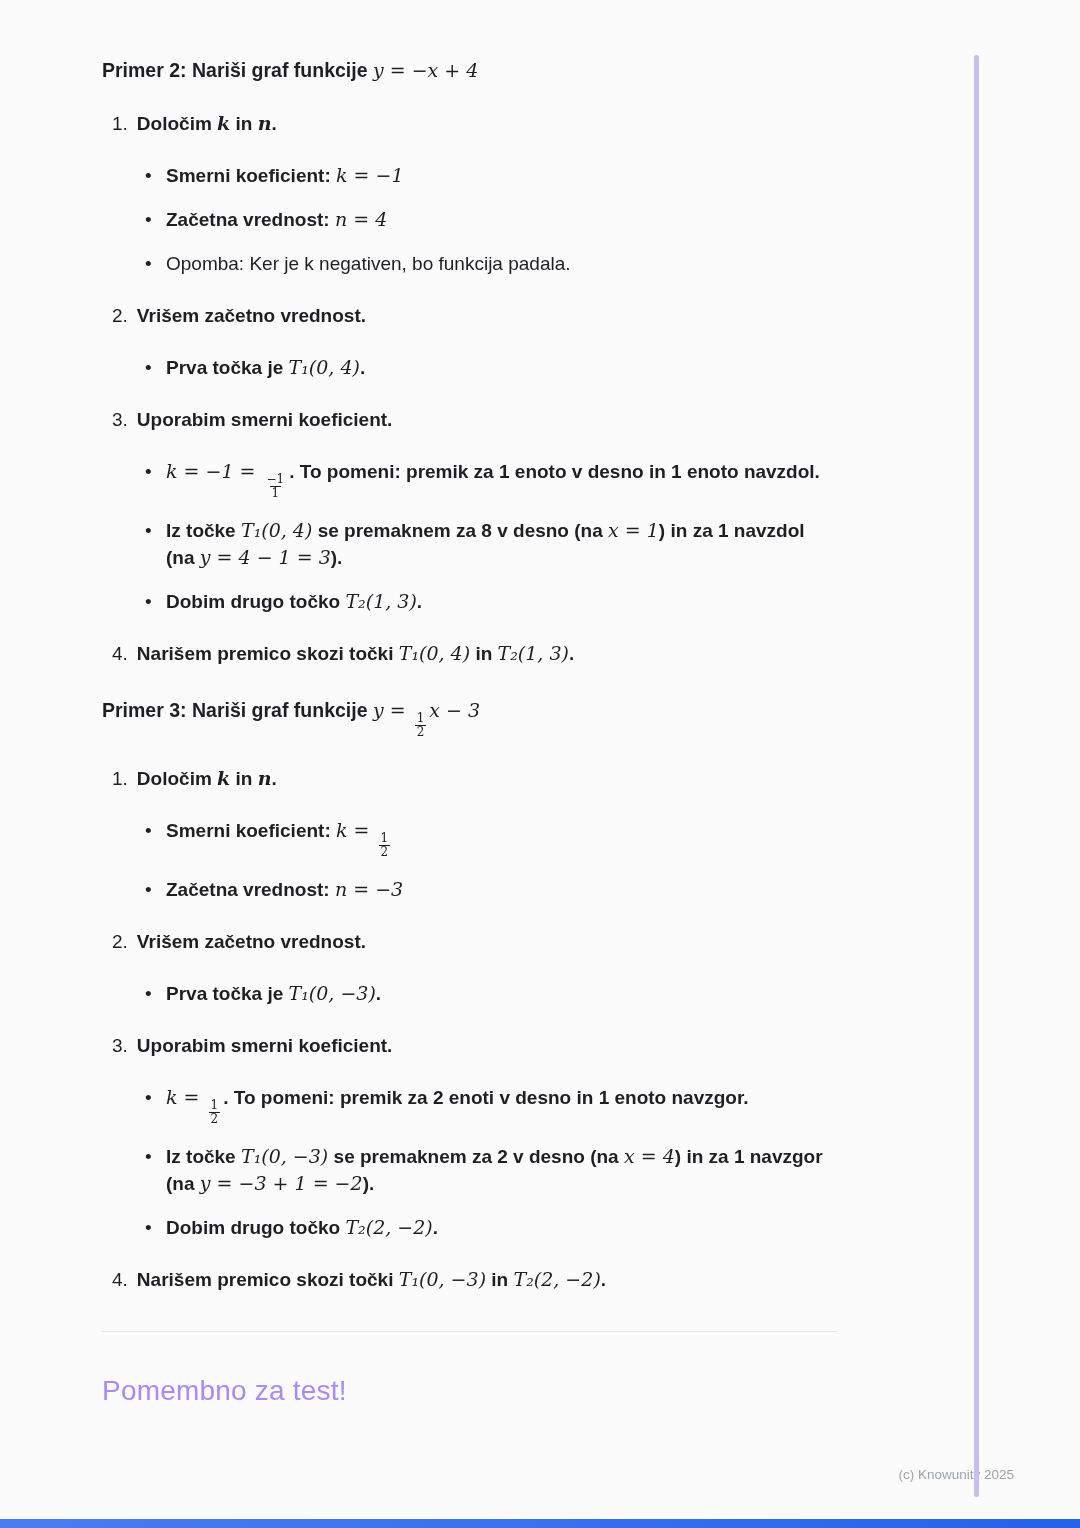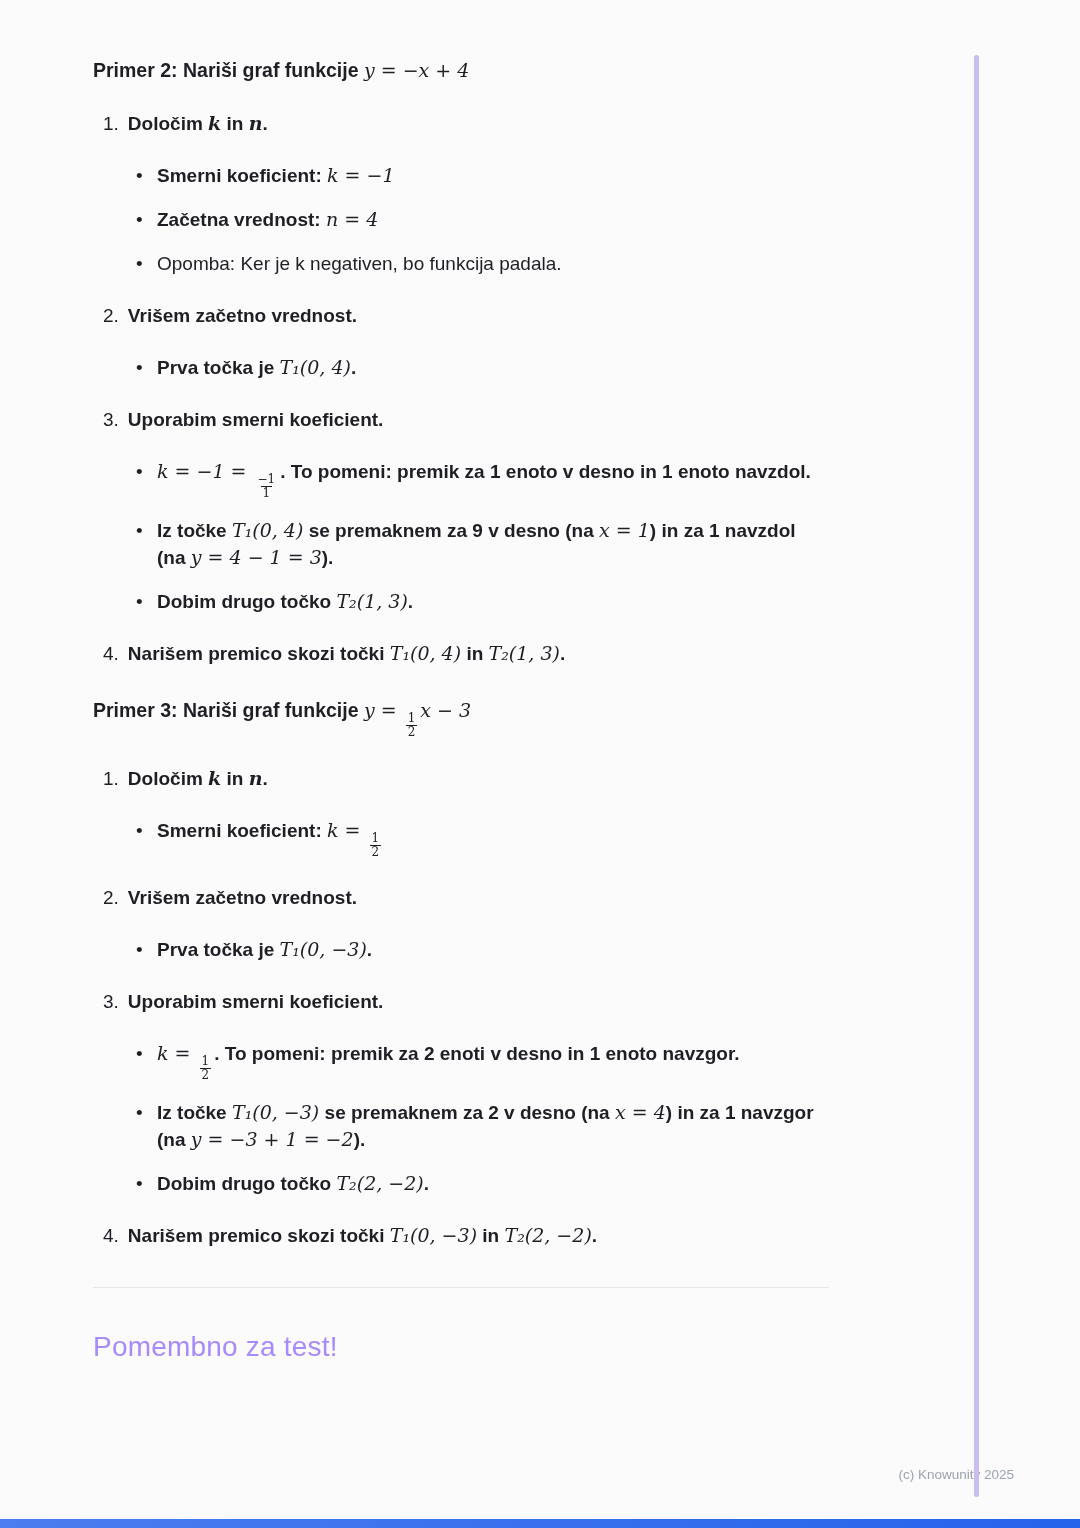--- a/index.html
+++ b/index.html
@@ -5,21 +5,21 @@
   * { box-sizing: border-box; }
   html, body { margin: 0; padding: 0; }
   body {
     width: 1080px; height: 1528px;
     position: relative; overflow: hidden;
     background: #fbfbfc;
     font-family: "Liberation Sans", sans-serif;
     color: #1e1f24;
   }
   .content {
-    position: absolute; left: 93px; top: 56px; width: 736px;
+    position: absolute; left: 102px; top: 56px; width: 736px;
     font-size: 19px; line-height: 27px;
   }
   .doc-title { font-size: 19.5px; line-height: 28px; margin: 0 0 26px 0; font-weight: 400; }
   .doc-title.spaced { margin-top: 29px; }
   .step { margin-bottom: 25px; }
   .step-heading { display: flex; padding-left: 10px; margin-bottom: 25px; }
   .step-num { flex: none; margin-right: 9px; font-weight: 400; }
   .bullets { list-style: none; margin: 0; padding: 0 0 0 64px; }
   .bullet { position: relative; margin-bottom: 17px; }
   .bullet:last-child { margin-bottom: 0; }
@@ -85,21 +85,21 @@
       <div class="step">
         <div class="step-heading">
           <span class="step-num">3.</span>
           <span class="step-title"><span class="seg-b">Uporabim smerni koeficient.</span></span>
         </div>
         <ul class="bullets">
           <li class="bullet"><span class="seg-m">k = −1 = </span><span class="frac">
                 <span class="num">−1</span>
                 <span class="den">1</span>
               </span><span class="seg-n">. To pomeni: premik za 1 enoto v desno in 1 enoto navzdol.</span></li>
-          <li class="bullet"><span class="seg-n">Iz točke </span><span class="seg-m">T₁(0, 4)</span><span class="seg-n"> se premaknem za 9 v desno (na </span><span class="seg-m">x = 1</span><span class="seg-n">) in za 1 navzdol (na </span><span class="seg-m">y = 4 − 1 = 3</span><span class="seg-n">).</span></li>
+          <li class="bullet"><span class="seg-n">Iz točke </span><span class="seg-m">T₁(0, 4)</span><span class="seg-n"> se premaknem za 8 v desno (na </span><span class="seg-m">x = 1</span><span class="seg-n">) in za 1 navzdol (na </span><span class="seg-m">y = 4 − 1 = 3</span><span class="seg-n">).</span></li>
           <li class="bullet"><span class="seg-n">Dobim drugo točko </span><span class="seg-m">T₂(1, 3)</span><span class="seg-n">.</span></li>
         </ul>
       </div>
 
       <div class="step">
         <div class="step-heading">
           <span class="step-num">4.</span>
           <span class="step-title"><span class="seg-b">Narišem premico</span><span class="seg-n"> skozi točki </span><span class="seg-m">T₁(0, 4)</span><span class="seg-n"> in </span><span class="seg-m">T₂(1, 3)</span><span class="seg-n">.</span></span>
         </div>
       </div>
@@ -114,20 +114,21 @@
       <div class="step">
         <div class="step-heading">
           <span class="step-num">1.</span>
           <span class="step-title"><span class="seg-b">Določim </span><span class="seg-mb">k</span><span class="seg-b"> in </span><span class="seg-mb">n</span><span class="seg-b">.</span></span>
         </div>
         <ul class="bullets">
           <li class="bullet"><span class="seg-n">Smerni koeficient: </span><span class="seg-m">k = </span><span class="frac">
                 <span class="num">1</span>
                 <span class="den">2</span>
               </span></li>
+          <li class="bullet"><span class="seg-n">Začetna vrednost: </span><span class="seg-m">n = −3</span></li>
         </ul>
       </div>
 
       <div class="step">
         <div class="step-heading">
           <span class="step-num">2.</span>
           <span class="step-title"><span class="seg-b">Vrišem začetno vrednost.</span></span>
         </div>
         <ul class="bullets">
           <li class="bullet"><span class="seg-n">Prva točka je </span><span class="seg-m">T₁(0, −3)</span><span class="seg-n">.</span></li>

